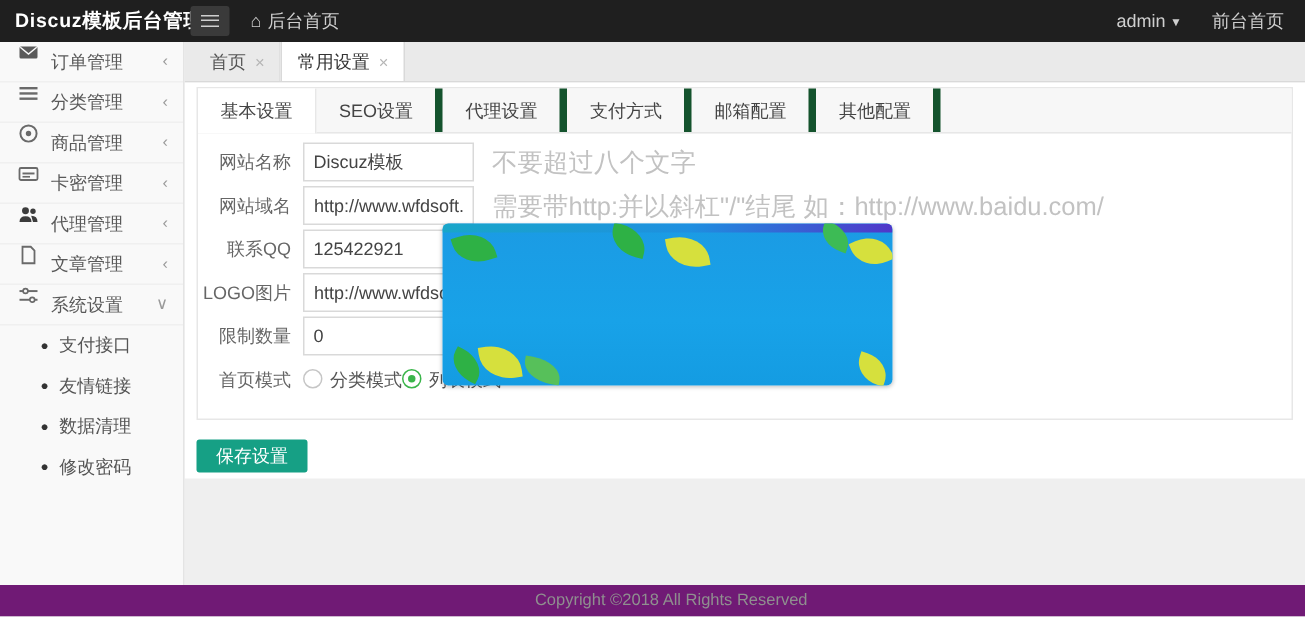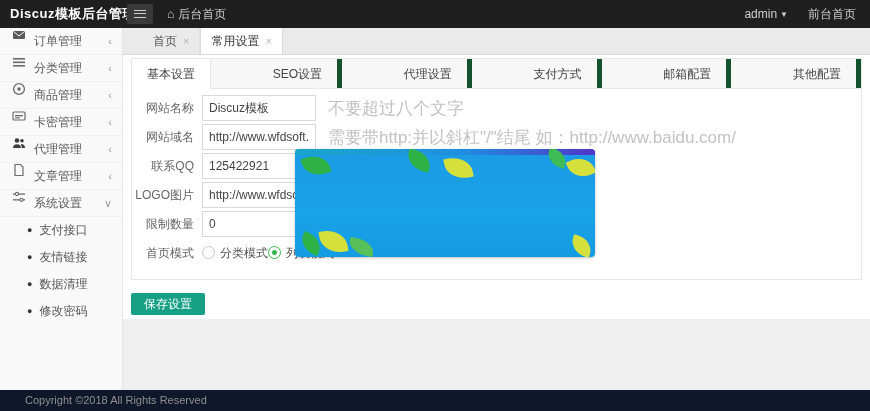--- a/index.html
+++ b/index.html
@@ -37,30 +37,30 @@
   .side-item .sicon { width:14px; height:14px; margin-right:8px; flex:0 0 14px; }
   .side-item .sicon svg { display:block; }
   .side-item .chev { margin-left:auto; color:#9a9a9a; font-size:11px; }
   .side-sub { height:27px; line-height:27px; padding-left:27px; color:#555;
     cursor:pointer; white-space:nowrap; }
   .side-sub .dot { color:#333; font-size:9px; margin-right:7px; vertical-align:1px; }
 
   
   .main { position:absolute; left:123px; top:28px; right:0; bottom:21px; background:#efefef; }
   .tabstrip { height:27px; background:#eaeaea; border-bottom:1px solid #d9d9d9;
-    display:flex; align-items:stretch; padding-left:20px; }
+    display:flex; align-items:stretch; padding-left:7px; }
   .wtab { padding:0 10px; line-height:27px; color:#555; cursor:pointer;
     border-right:1px solid #e0e0e0; }
   .wtab .x { color:#b5b5b5; margin-left:6px; font-size:11px; }
   .wtab.active { background:#fff; color:#333; border-left:1px solid #d9d9d9;
     border-right:1px solid #d9d9d9; }
 
   .tab-content { background:#fff; padding:3px 8px 4px 8px; }
   .panel { border:1px solid #e7e7e7; background:#fff; }
-  .panel-tabs { height:30px; background:#f7f7f7; border-bottom:1px solid #e7e7e7; display:flex;justify-content:space-between; }
+  .panel-tabs { height:30px; background:#f7f7f7; border-bottom:1px solid #e7e7e7; display:flex; }
   .ptab { line-height:30px; padding:0 15px; color:#444; cursor:pointer;
     border-right:5px solid #14532d; }
   .ptab.active { background:#fff; border-right:1px solid #e7e7e7; margin-bottom:-1px; }
 
   .form { position:relative; padding:6px 0 10px 0; min-height:176px; }
   .frow { display:flex; align-items:center; height:26px; margin-bottom:3px; }
   .flabel { width:62px; text-align:right; margin-right:8px; color:#666; white-space:nowrap; flex:0 0 62px; }
   .finput { width:114px; height:26px; border:1px solid #d9d9d9; border-radius:0;
     padding:0 6px; font-size:12px; color:#444; background:#fff;
     font-family:"Liberation Sans","DejaVu Sans",sans-serif; }
@@ -82,22 +82,22 @@
     background:linear-gradient(90deg,#19a6c9 0%,#1e8fe0 55%,#5036c9 100%); }
   .leaf { position:absolute; border-radius:0 80% 0 80%; }
 
   
   .save-btn { display:inline-block; margin:13px 0 0 0; padding:0 13px; height:22px;
     line-height:22px; background:#16a085; color:#fff; border:none; border-radius:2px;
     font-size:12px; cursor:pointer; font-family:inherit; }
 
   
   .footer { position:absolute; left:0; right:0; bottom:0; height:21px;
-    background:#0f172a; color:#8f8f8f; font-size:11px; line-height:21px;
-    padding-left:25px; z-index:30; }
+    background:#701a75; color:#8f8f8f; font-size:11px; line-height:21px;
+    padding-left:25px; z-index:30;text-align:center; }
 </style>
 </head>
 <body>
 
 <div class="topbar">
   <div class="brand">Discuz模板后台管理</div>
   <div class="hamburger">
     <span class="bars"></span>
   </div>
   <div class="top-home">

